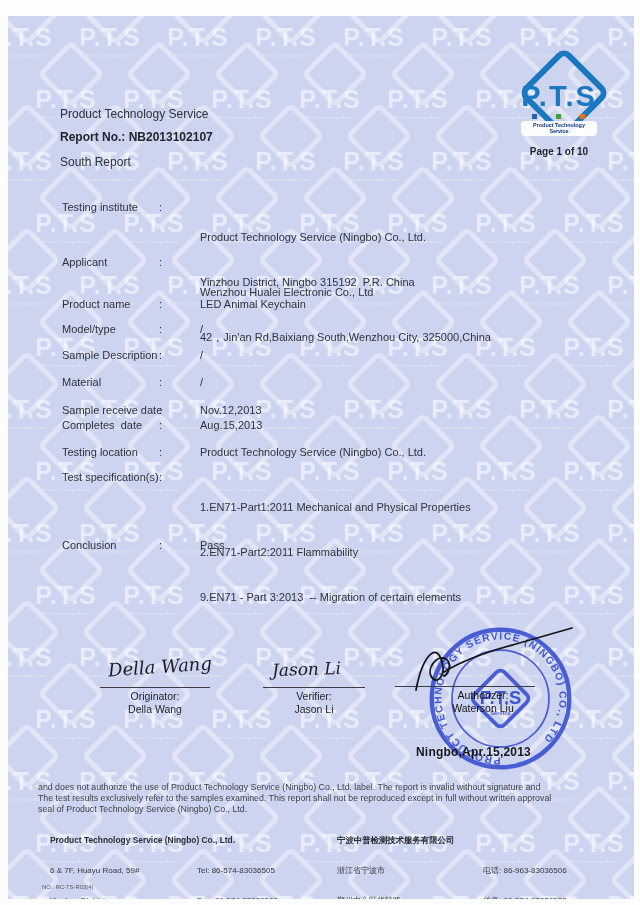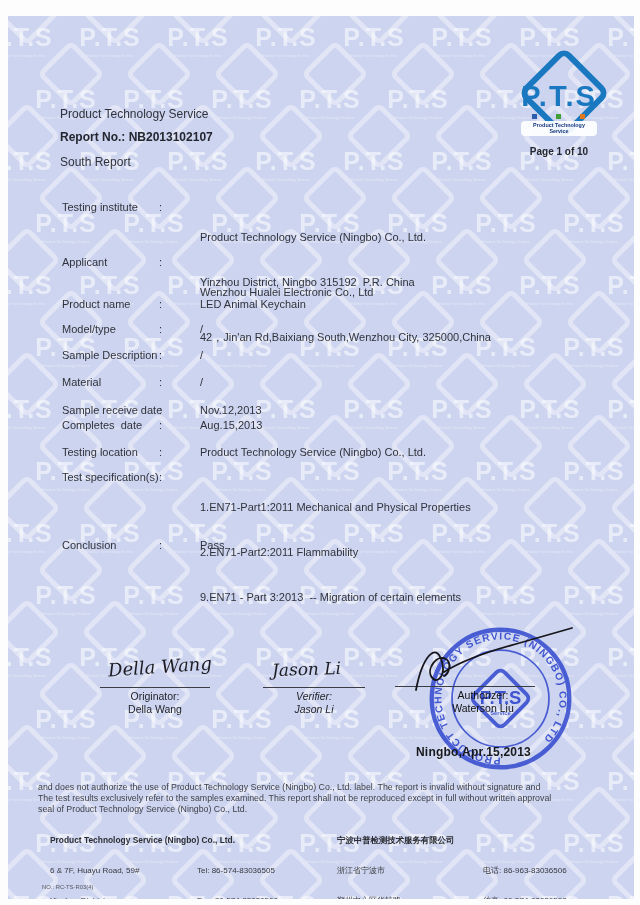--- a/index.html
+++ b/index.html
@@ -60,21 +60,21 @@
   
   .sig-script{font-family:"DejaVu Serif", serif;font-style:italic;color:#1c1c22;}
   .script1{left:100px;top:640px;font-size:18px;transform:rotate(-4deg);}
   .script2{left:264px;top:643px;font-size:17px;transform:rotate(-2deg);}
   .sigline{border-top:1.2px solid #3a3d44;height:0;}
   .line1{left:92px;top:671px;width:110px;}
   .line2{left:255px;top:671px;width:102px;}
   .line3{left:387px;top:670px;width:140px;}
   .sigbox{text-align:center;font-size:10.5px;line-height:13px;color:#24262c;}
   .box1{left:92px;top:674px;width:110px;}
-  .box2{left:255px;top:674px;width:102px;font-style:italic;}
+  .box2{left:255px;top:674px;width:102px;}
   .box3{left:405px;top:673px;width:140px;color:#101014;}
   .auth-scribble{left:378px;top:596px;width:210px;height:100px;}
   .place-date{left:408px;top:729px;font-size:12px;font-weight:bold;color:#17181c;letter-spacing:.2px;}
   
   .disclaimer{left:30px;top:766px;width:580px;font-size:8.8px;line-height:10.8px;color:#3d3f45;}
   .ft-name{font-size:8.4px;font-weight:bold;color:#2c2e34;white-space:pre;}
   .ft-col{font-size:8px;line-height:10px;color:#36383e;white-space:pre;}
   .ften-name{left:42px;top:819px;}
   .ften-addr{left:42px;top:830px;}
   .ften-contact{left:189px;top:830px;}

